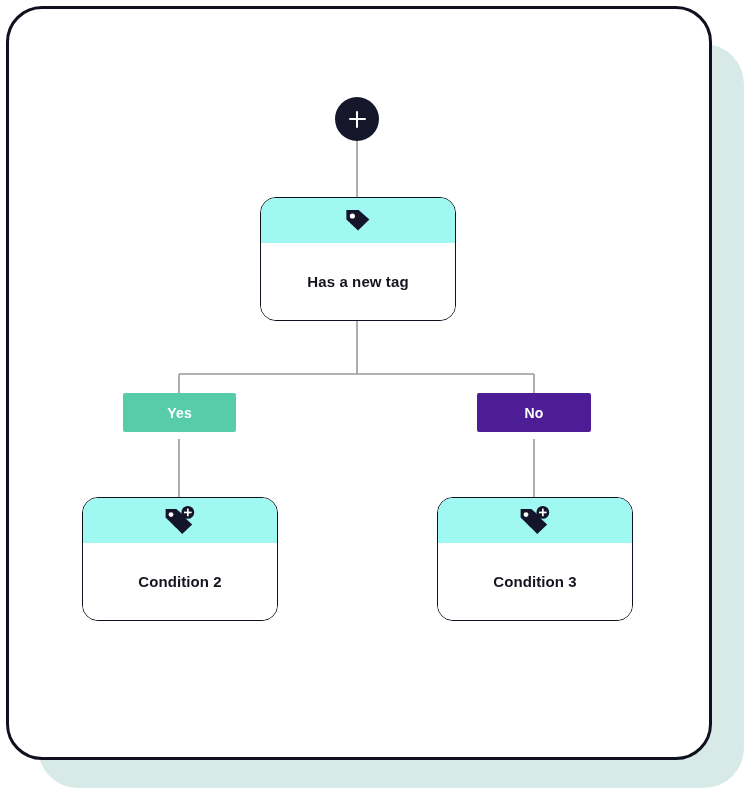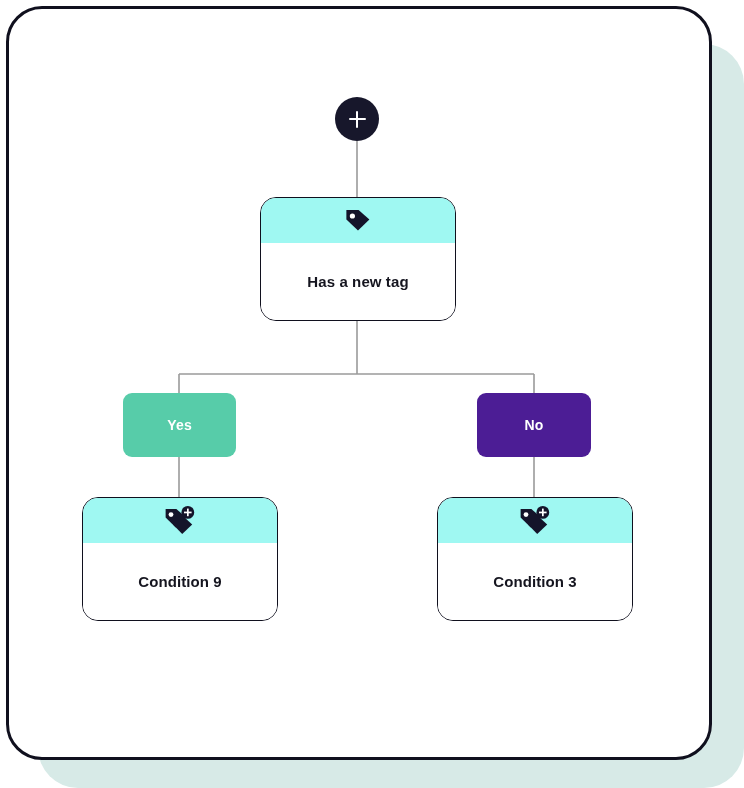--- a/index.html
+++ b/index.html
@@ -68,22 +68,22 @@
     letter-spacing:.1px;text-align:center;
   }
 
   #node-tag{left:260px;top:197px;width:194px;height:122px;}
   #node-cond1{left:82px;top:497px;width:194px;height:122px;}
   #node-cond2{left:437px;top:497px;width:194px;height:122px;}
 
   
   .pill{
     position:absolute;
-    height:64px;
-    border-radius:9px;
+    height:39px;
+    border-radius:2px;
     display:flex;align-items:center;justify-content:center;
     font-size:14px;font-weight:bold;color:#ffffff;
     letter-spacing:.2px;
     cursor:pointer;
   }
   #pill-yes{left:123px;top:393px;width:113px;background:#57cca9;}
   #pill-no{left:477px;top:393px;width:114px;background:#4c1d95;}
 
   
   .icon{display:block;}
@@ -146,21 +146,21 @@
         <svg class="icon" width="34" height="32" viewBox="0 0 34 32">
           <path d="M2.6 4.0 L13.4 4.0 L23.0 12.6 L12.8 22.4 L2.6 12.4 Z" fill="#14142a"></path>
           <circle cx="8.0" cy="9.6" r="2.4" fill="#ffffff"></circle>
           <path d="M10.0 11.0 L20.0 11.0 L29.2 19.4 L19.2 29.0 L10.0 19.6 Z" fill="#14142a"></path>
           <circle cx="24.8" cy="7.4" r="6.4" fill="#14142a"></circle>
           <rect x="24.0" y="3.6" width="1.7" height="7.6" fill="#ffffff"></rect>
           <rect x="21.0" y="6.6" width="7.6" height="1.7" fill="#ffffff"></rect>
         </svg>
       </div>
       <div class="node-body">
-        <span class="node-label">Condition 9</span>
+        <span class="node-label">Condition 2</span>
       </div>
     </div>
 
     <div class="node" id="node-cond2">
       <div class="node-head">
         <svg class="icon" width="34" height="32" viewBox="0 0 34 32">
           <path d="M2.6 4.0 L13.4 4.0 L23.0 12.6 L12.8 22.4 L2.6 12.4 Z" fill="#14142a"></path>
           <circle cx="8.0" cy="9.6" r="2.4" fill="#ffffff"></circle>
           <path d="M10.0 11.0 L20.0 11.0 L29.2 19.4 L19.2 29.0 L10.0 19.6 Z" fill="#14142a"></path>
           <circle cx="24.8" cy="7.4" r="6.4" fill="#14142a"></circle>

